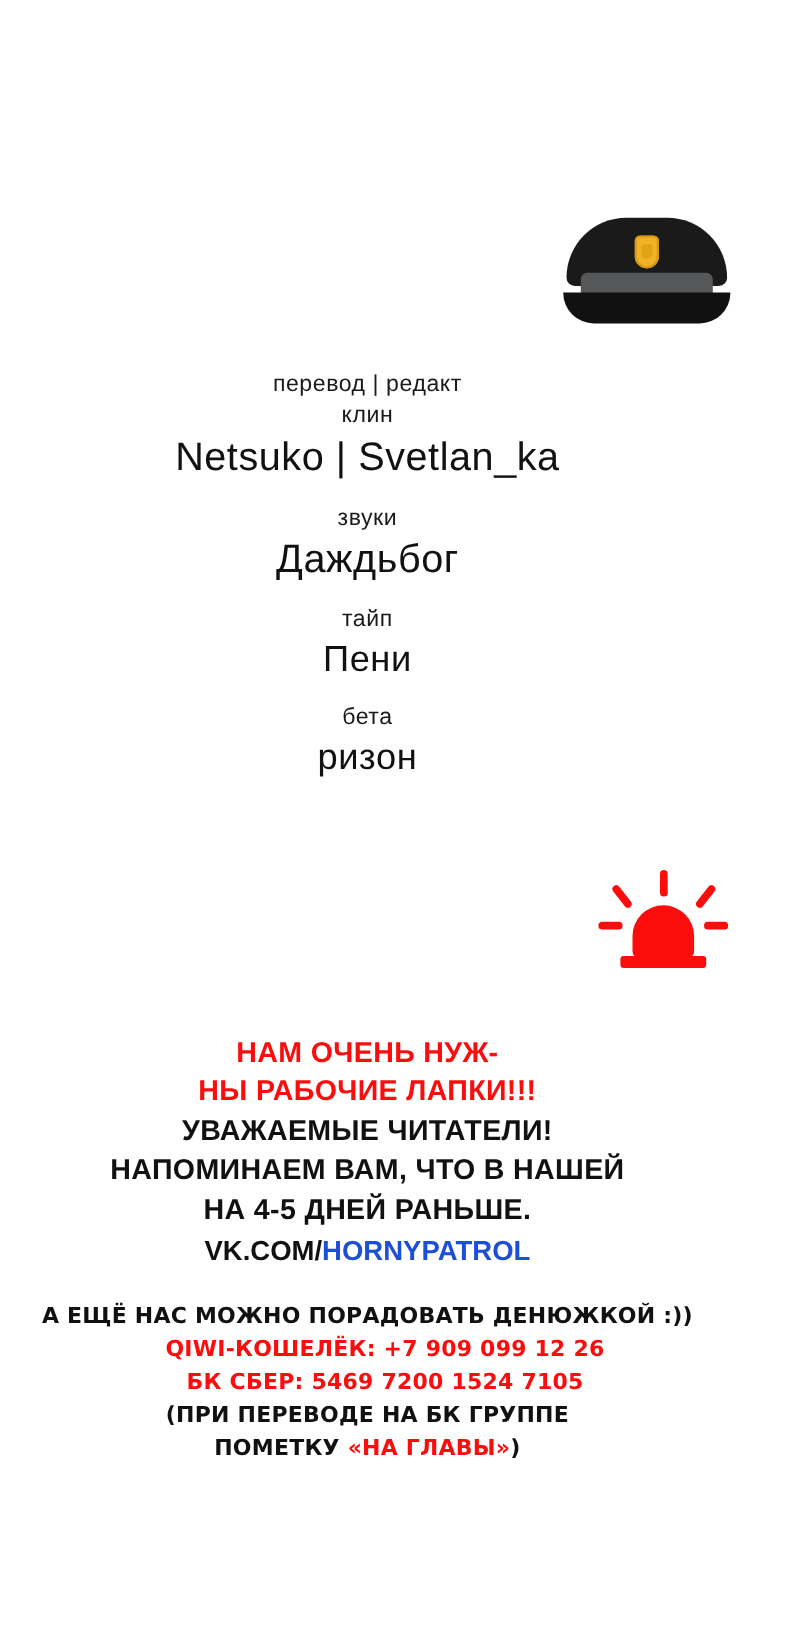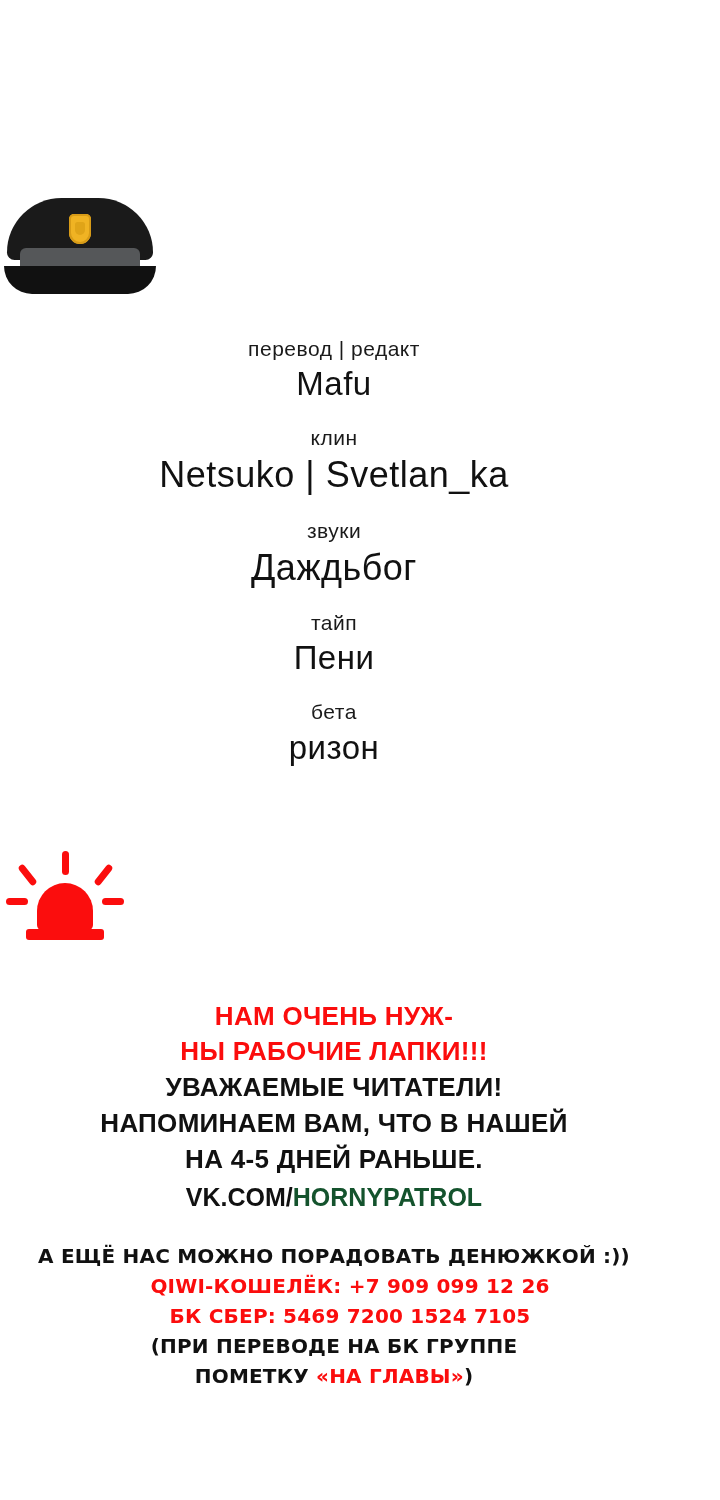--- a/index.html
+++ b/index.html
@@ -14,21 +14,21 @@
     color: #000000;
     position: relative;
     overflow: hidden;
   }
   .page {
     width: 668px;
     height: 1500px;
     position: relative;
     display: flex;
     flex-direction: column;
-    align-items: flex-start;
+    align-items: flex-end;
   }
 
   
   .cap-wrap {
     margin-top: 196px;
     width: 160px;
     height: 110px;
     position: relative;
   }
   .cap-crown {
@@ -157,21 +157,21 @@
     color: #fb0d0d;
   }
   .announce .vkline {
     font-size: 25px;
     line-height: 1.4;
     font-weight: 700;
     color: #111111;
     margin-top: 2px;
   }
   .announce .vkline .red {
-    color: #14532d;
+    color: #1d4ed8;
   }
 
   .donate {
     margin-top: 26px;
     width: 100%;
     text-align: center;
     font-family: "DejaVu Sans", sans-serif;
   }
   .donate .line {
     font-size: 20px;
@@ -197,21 +197,20 @@
     <div class="cap-crown"></div>
     <div class="cap-badge"></div>
     <div class="cap-band"></div>
     <div class="cap-visor"></div>
   </div>
 
   <div class="credits">
 
     <div class="credit-entry">
       <div class="role">перевод | редакт</div>
-      <div class="name">Mafu</div>
     </div>
 
     <div class="credit-entry">
       <div class="role">клин</div>
       <div class="name big">Netsuko | Svetlan_ka</div>
     </div>
 
     <div class="credit-entry">
       <div class="role">звуки</div>
       <div class="name big">Даждьбог</div>

